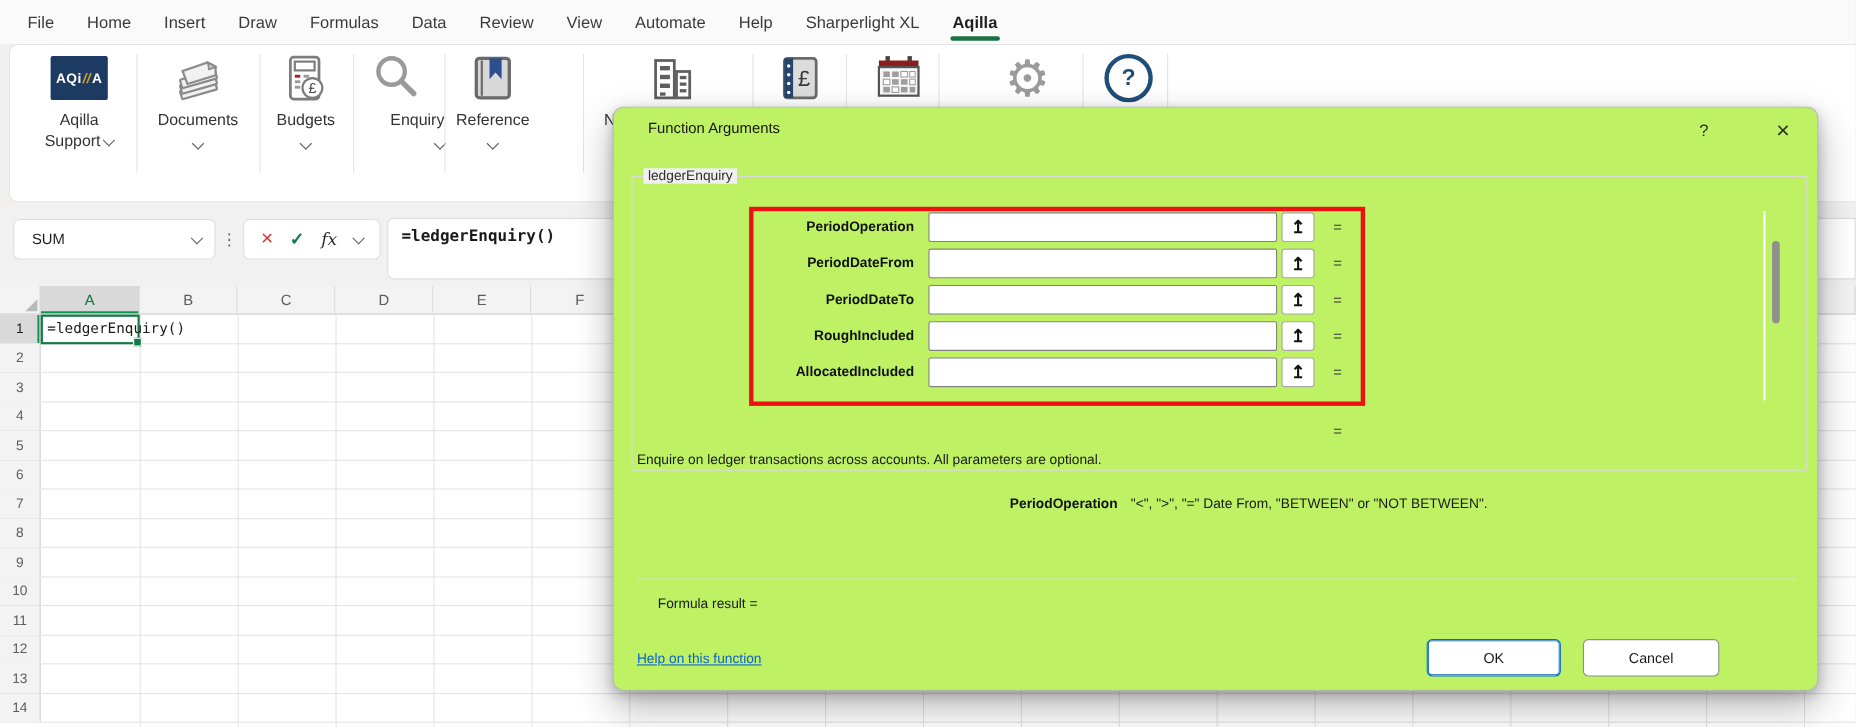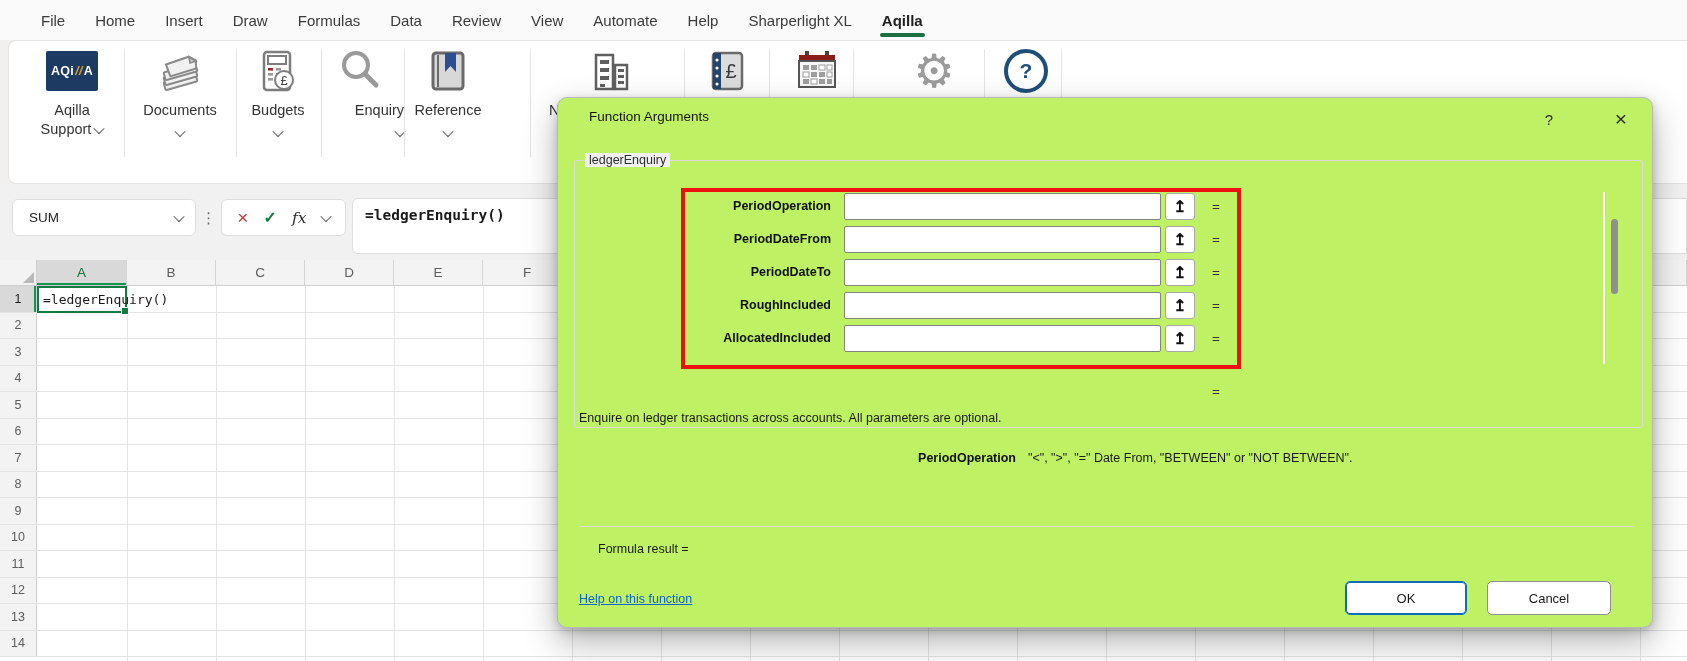--- a/index.html
+++ b/index.html
@@ -1,21 +1,21 @@
 <!DOCTYPE html>
 <html><head>
 <meta charset="utf-8">
 <style>
   html,body{margin:0;padding:0;}
   body{width:1687px;height:661px;position:relative;overflow:hidden;
        font-family:"Liberation Sans",sans-serif;background:#f2f0ef;color:#222;}
 
   
   #tabs-row{position:absolute;left:0;top:0;width:1687px;height:40px;background:#fbfafa;
-            display:flex;align-items:center;padding-left:26px;box-sizing:border-box;}
+            display:flex;align-items:center;padding-left:10px;box-sizing:border-box;}
   .tab{padding:0 15px;font-size:15px;color:#3a3a3a;height:40px;display:flex;align-items:center;
        position:relative;white-space:nowrap;}
   .tab.active{font-weight:700;color:#1f1f1f;}
   .tab.active::after{content:"";position:absolute;left:13px;right:13px;bottom:3px;height:4px;
        border-radius:2px;background:#1d7044;}
 
   
   #ribbon-panel{position:absolute;left:8px;top:40px;width:1679px;height:144px;background:#ffffff;
             border:1px solid #e3e3e3;border-right:none;border-radius:8px 0 0 8px;box-sizing:border-box;}
   .rbtn{position:absolute;top:4px;text-align:center;}
@@ -108,21 +108,21 @@
   #param-name{position:absolute;left:240px;top:352px;width:218px;text-align:right;
         font-size:12.5px;font-weight:700;color:#111;line-height:17px;}
   #param-desc{position:absolute;left:470px;top:352px;width:616px;font-size:12.5px;color:#1a1a1a;
         line-height:17px;white-space:nowrap;}
   #dlg-divider{position:absolute;left:21px;top:428px;width:1054px;height:1px;background:#dcdcdc;}
   #formula-result{position:absolute;left:40px;top:444px;font-size:12.5px;color:#1a1a1a;}
   #help-link{position:absolute;left:21px;top:494px;font-size:12.5px;color:#0b63ce;
         text-decoration:underline;}
   .dlg-btn{position:absolute;top:483px;height:34px;border-radius:5px;background:#fff;
         display:flex;align-items:center;justify-content:center;font-size:13px;color:#1a1a1a;
-        box-sizing:border-box;margin-left:48px;}
+        box-sizing:border-box;}
   #ok-button{left:739px;width:122px;border:1px solid #0f6cbd;box-shadow:inset 0 0 0 1px #0f6cbd;}
   #cancel-button{left:881px;width:124px;border:1px solid #8e8e8e;}
 </style>
 </head>
 <body>
 
 <div id="tabs-row">
     <div class="tab">File</div>
     <div class="tab">Home</div>
     <div class="tab">Insert</div>

